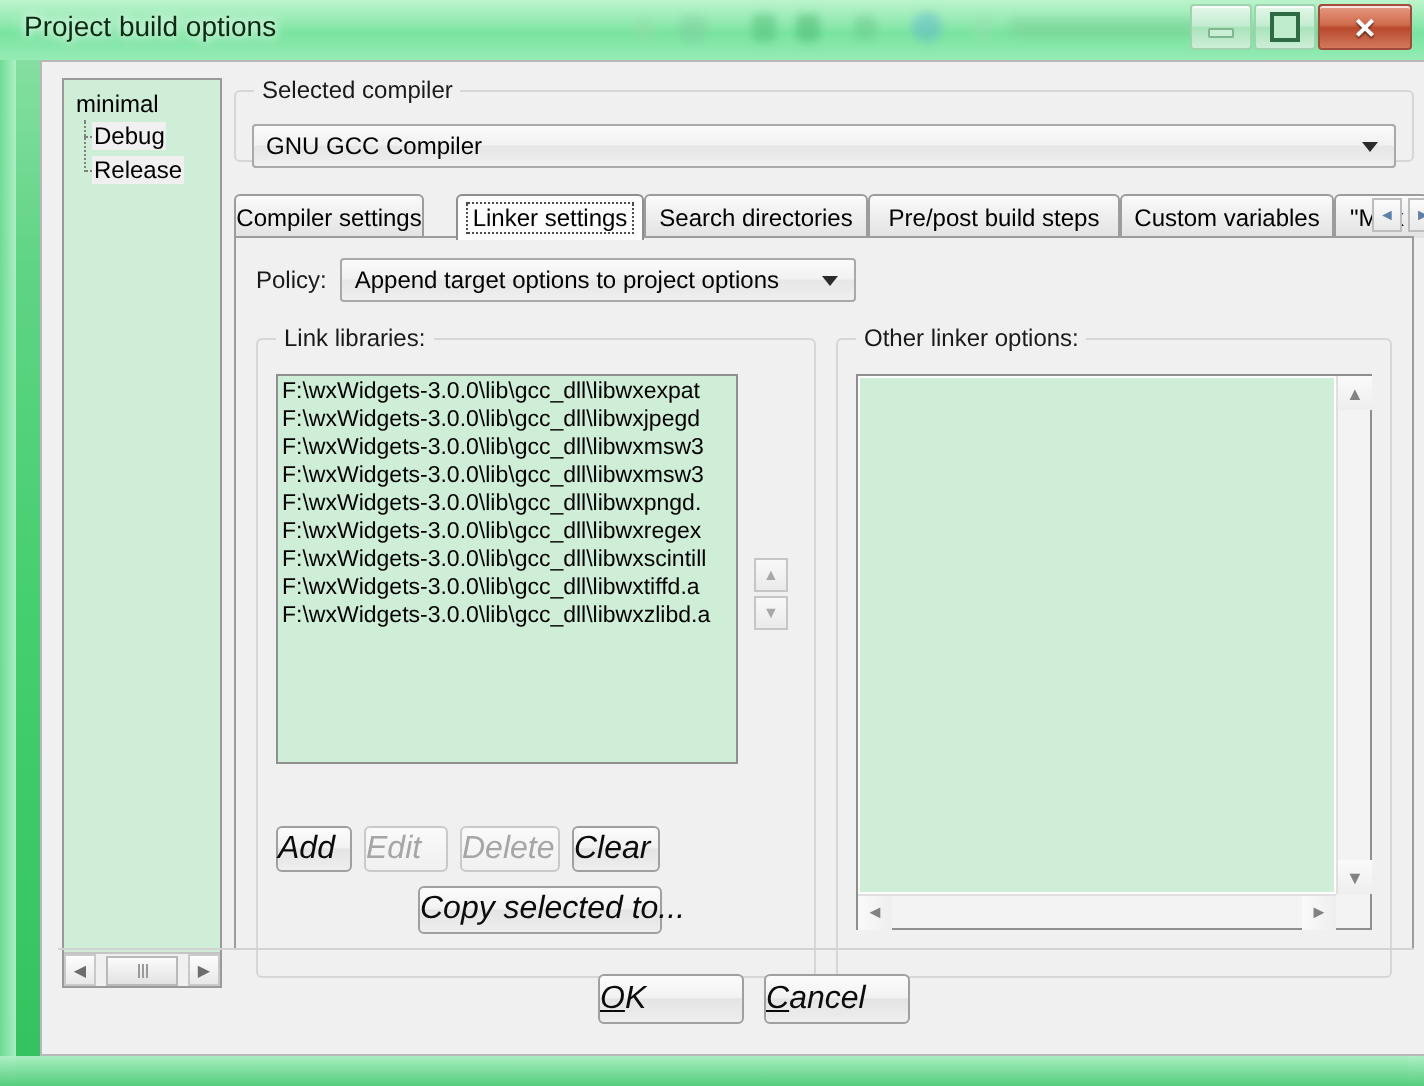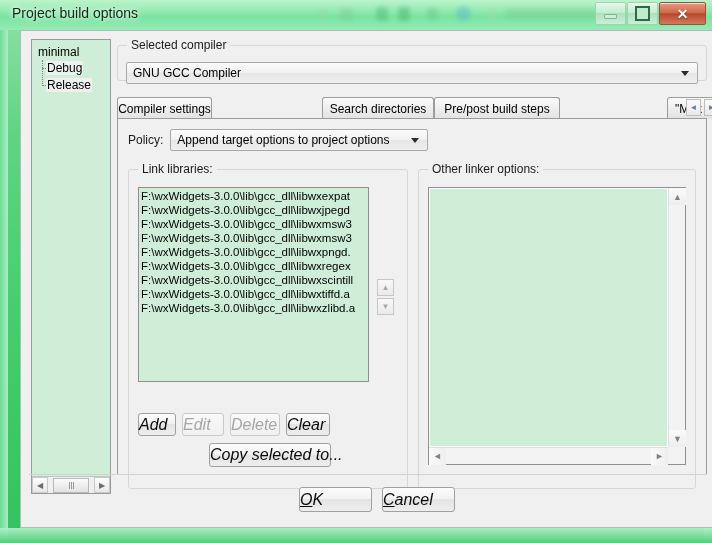--- a/index.html
+++ b/index.html
@@ -310,25 +310,31 @@
         <div class="combo" style="position:absolute;left:8px;top:16px;right:8px;height:22px;">
           <span>GNU GCC Compiler</span>
           <span class="arrow"></span>
         </div>
       </div>
 
       <div id="tabstrip">
         <div class="tab" style="left:0px;   width:95px;">
             <span>Compiler settings</span>
           </div>
+        <div class="tab active" style="left:111px; width:94px;">
+            <span class="focus">Linker settings</span>
+          </div>
         <div class="tab" style="left:205px; width:112px;">
             <span>Search directories</span>
           </div>
         <div class="tab" style="left:317px; width:126px;">
             <span>Pre/post build steps</span>
+          </div>
+        <div class="tab" style="left:443px; width:107px;">
+            <span>Custom variables</span>
           </div>
         <div class="tab" style="left:550px; width:47px;">
             <span style="margin-right:auto;">"Mak</span>
           </div>
         <div class="tabnav" style="left:569px;">
             <span>◄</span>
           </div>
         <div class="tabnav" style="left:587px;">
             <span>►</span>
           </div>

